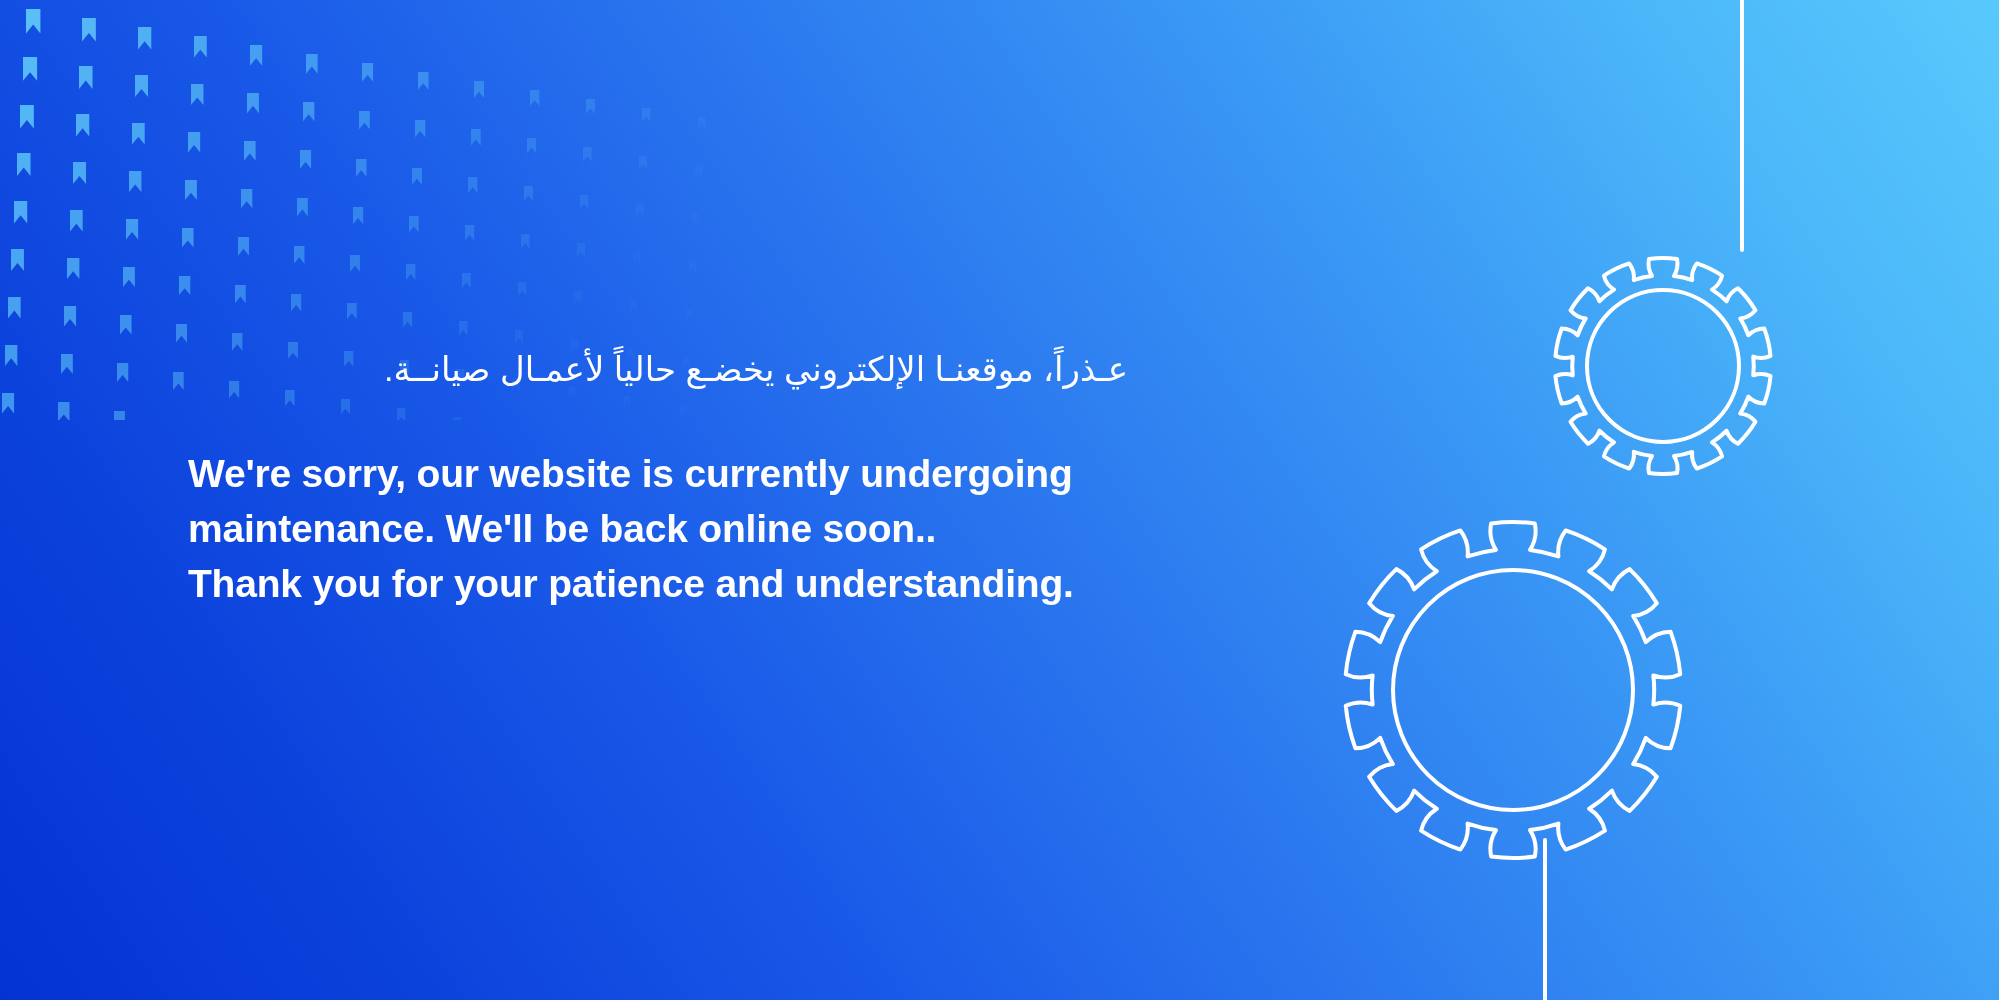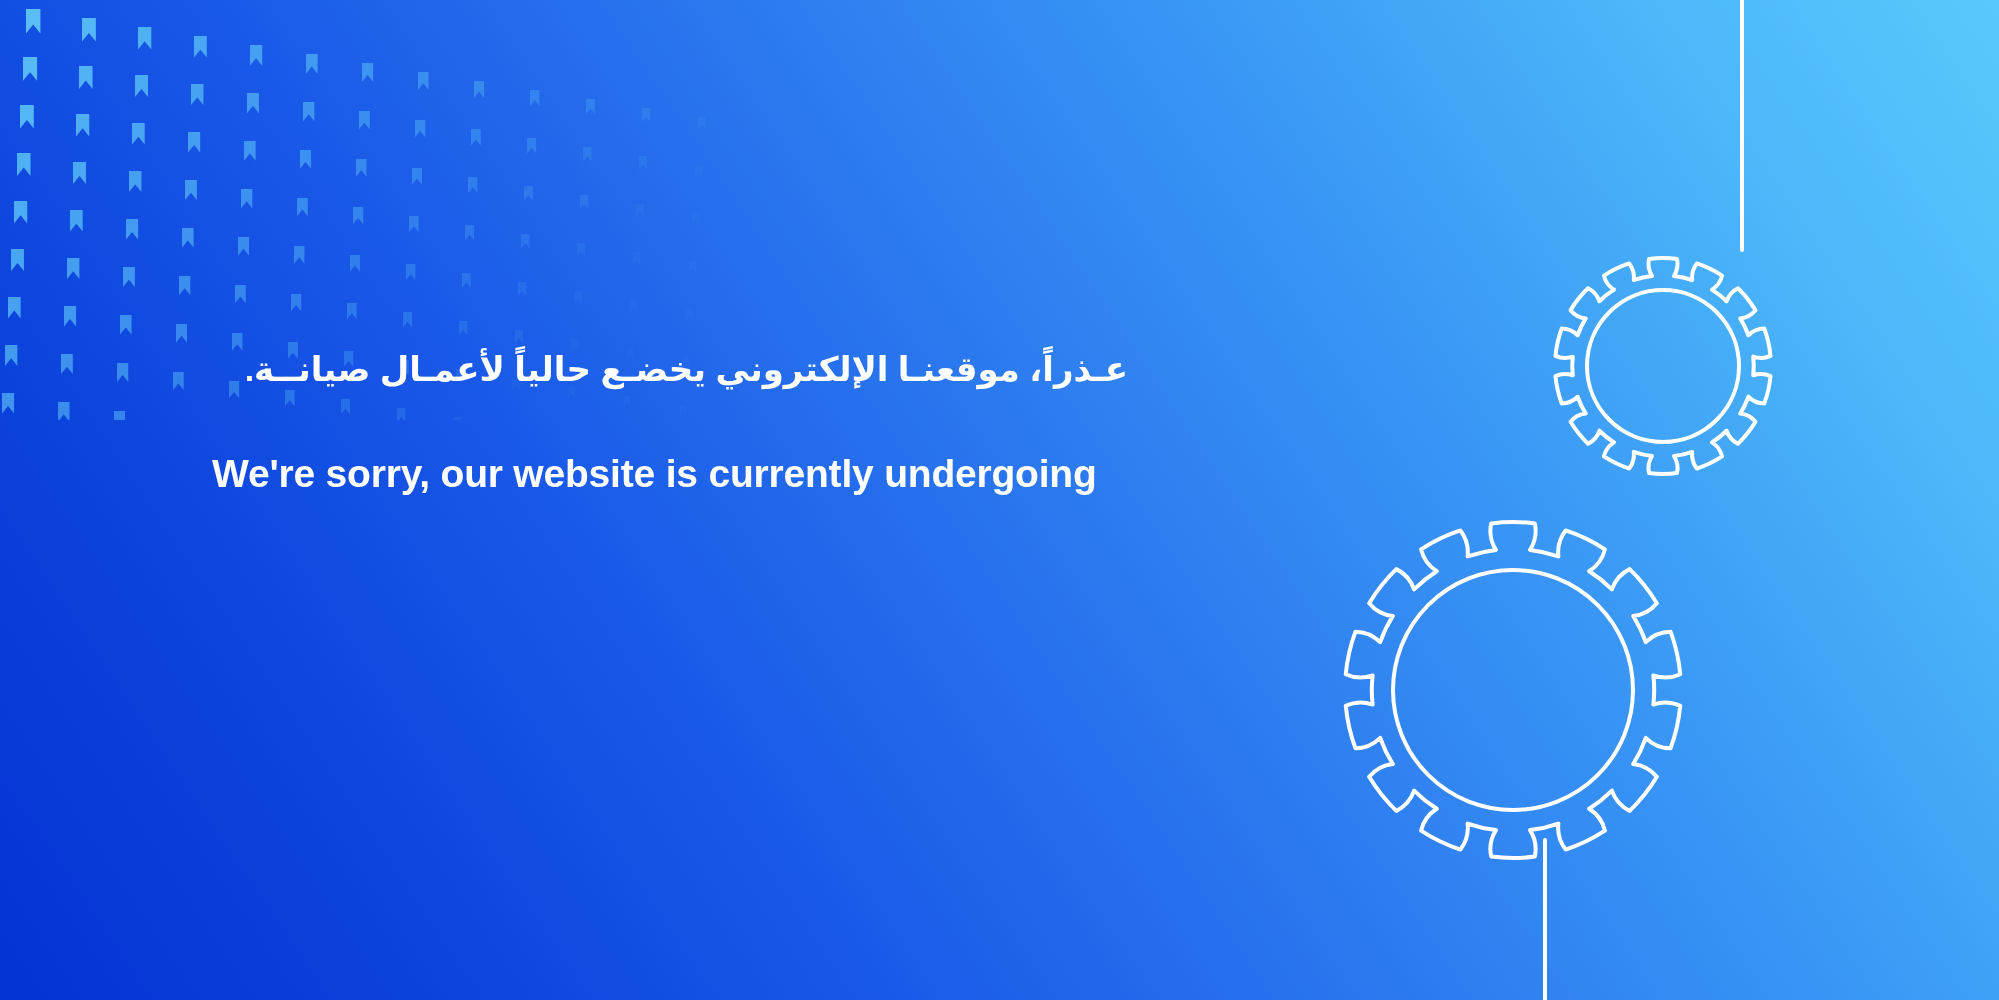--- a/index.html
+++ b/index.html
@@ -47,33 +47,32 @@
     top:338px;
     width:1000px;
   }
   .ar-line {
     direction:rtl;
     unicode-bidi:bidi-override;
     text-align:right;
     color:#ffffff;
     font-size:34px;
     line-height:62px;
-    font-weight:700;
+    font-weight:400;
     white-space:nowrap;
     letter-spacing:0px;
   }
   #arabic-paragraph { width:940px; }
   #english-paragraph {
     margin-top:46px;
     color:#ffffff;
     font-size:39px;
     line-height:55px;
     font-weight:700;
     letter-spacing:-0.2px;
-    margin-left:24px;
   }
   .en-line { white-space:nowrap; }
 </style>
 </head>
 <body>
 
 <div id="page" style="background: linear-gradient(56deg, rgb(4, 51, 212) 0%, rgb(12, 66, 220) 16%, rgb(26, 90, 232) 34%, rgb(43, 120, 239) 52%, rgb(58, 152, 245) 70%, rgb(75, 182, 249) 86%, rgb(88, 201, 252) 100%);">
 
   <svg id="pattern-layer" viewBox="0 0 900 480" xmlns="http://www.w3.org/2000/svg" aria-hidden="true">
     <defs>
@@ -210,17 +209,19 @@
   </svg>
 
   <div id="text-block">
 
     <div id="arabic-paragraph" dir="rtl" lang="ar">
       <div class="ar-line">عـذراً، موقعنـا الإلكتروني يخضـع حالياً لأعمـال صيانــة.</div>
     </div>
 
     <div id="english-paragraph" dir="ltr" lang="en">
       <div class="en-line">We're sorry, our website is currently undergoing</div>
+      <div class="en-line">maintenance. We'll be back online soon..</div>
+      <div class="en-line">Thank you for your patience and understanding.</div>
     </div>
 
   </div>
 
 </div>
 
 </body></html>

